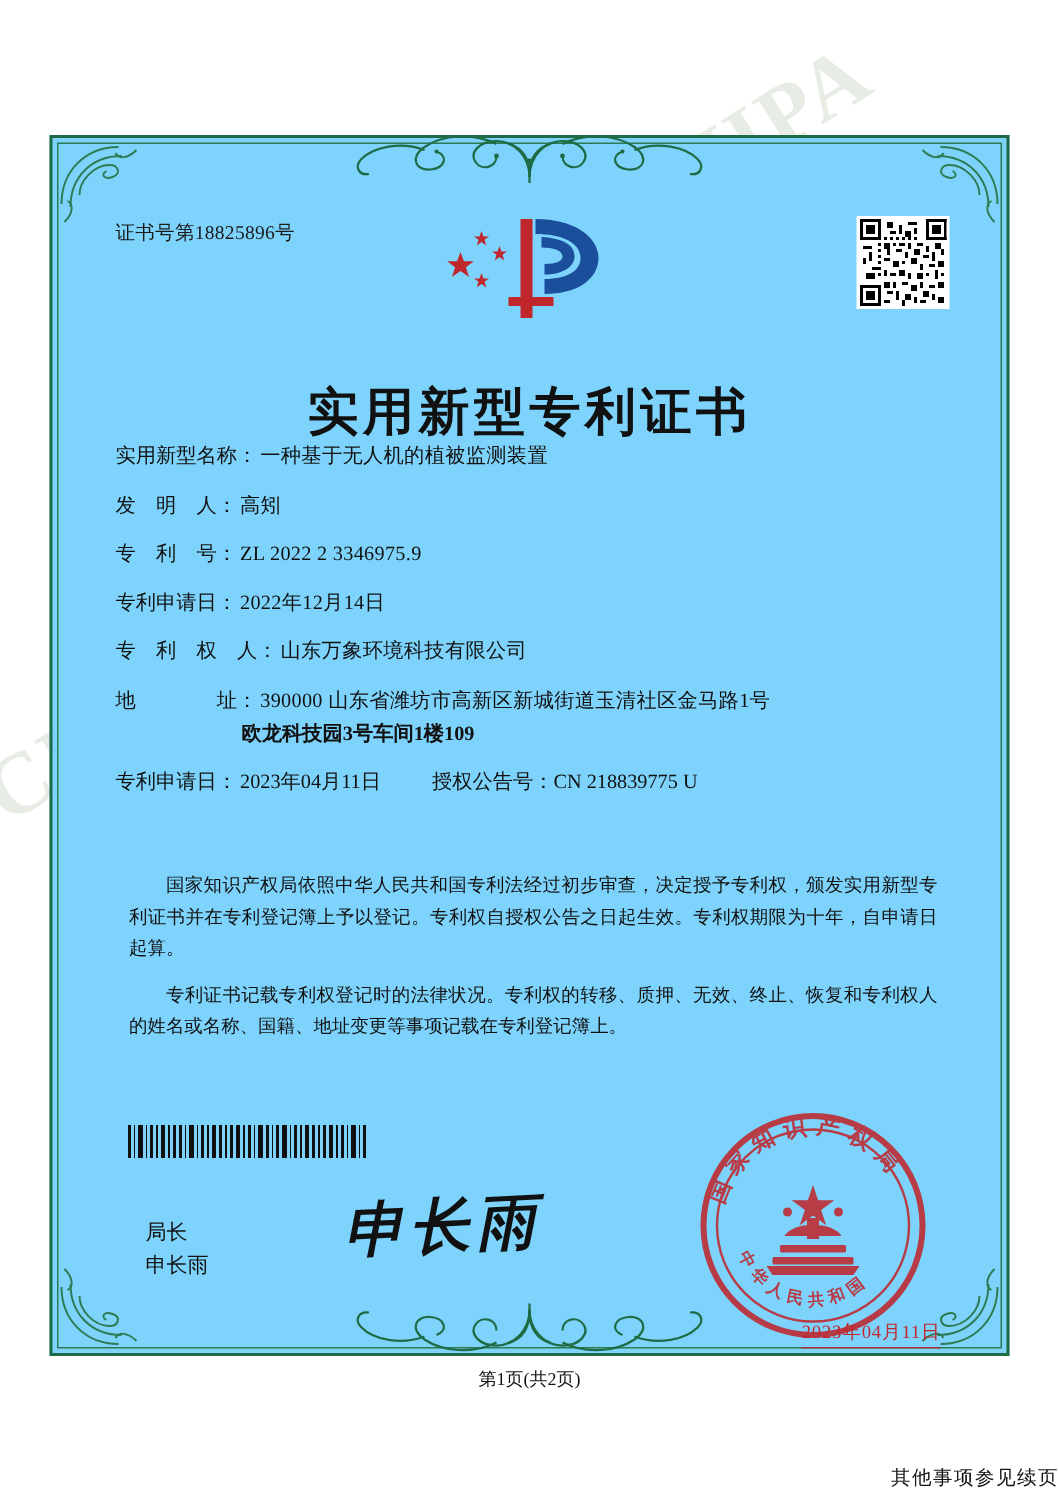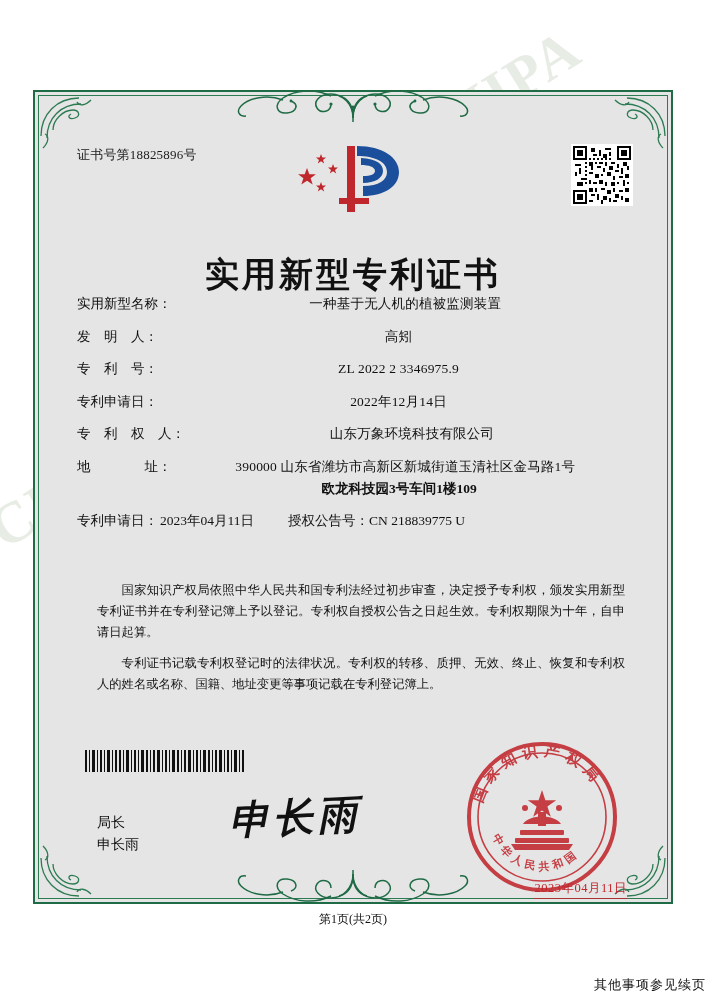--- a/index.html
+++ b/index.html
@@ -22,21 +22,21 @@
     width: 706px;
     height: 1000px;
     background: #ffffff;
   }
   .cert {
     position: absolute;
     left: 33px;
     top: 90px;
     width: 640px;
     height: 814px;
-    background: #e5e5e5;
+    background: #7dd3fc;
     box-sizing: border-box;
   }
   
   .cert-border-outer {
     position: absolute;
     left: 0; top: 0; right: 0; bottom: 0;
     border: 2px solid #1f6b45;
     box-sizing: border-box;
   }
   .cert-border-inner {
@@ -132,21 +132,20 @@
     color: #111;
     font-family: "DejaVu Sans", sans-serif;
     margin-top: 20px;
   }
 
   .fields {
     position: absolute;
     left: 44px;
     top: 205px;
     width: 560px;
-    text-align: center;
   }
   .field-row {
     display: flex;
     align-items: baseline;
     margin-bottom: 14.5px;
     font-size: 13.5px;
     color: #111;
   }
   .field-label {
     white-space: pre;
@@ -176,21 +175,21 @@
     position: absolute;
     left: 52px;
     top: 490px;
     width: 540px;
     font-size: 12.3px;
     line-height: 21px;
     color: #111;
     text-align: justify;
   }
   .paragraphs p {
-    margin: 0 0 10px 12px;
+    margin: 0 0 10px 1px;
     text-indent: 2em;
   }
 
   
   .barcode {
     position: absolute;
     left: 52px;
     top: 660px;
     width: 160px;
     height: 22px;

